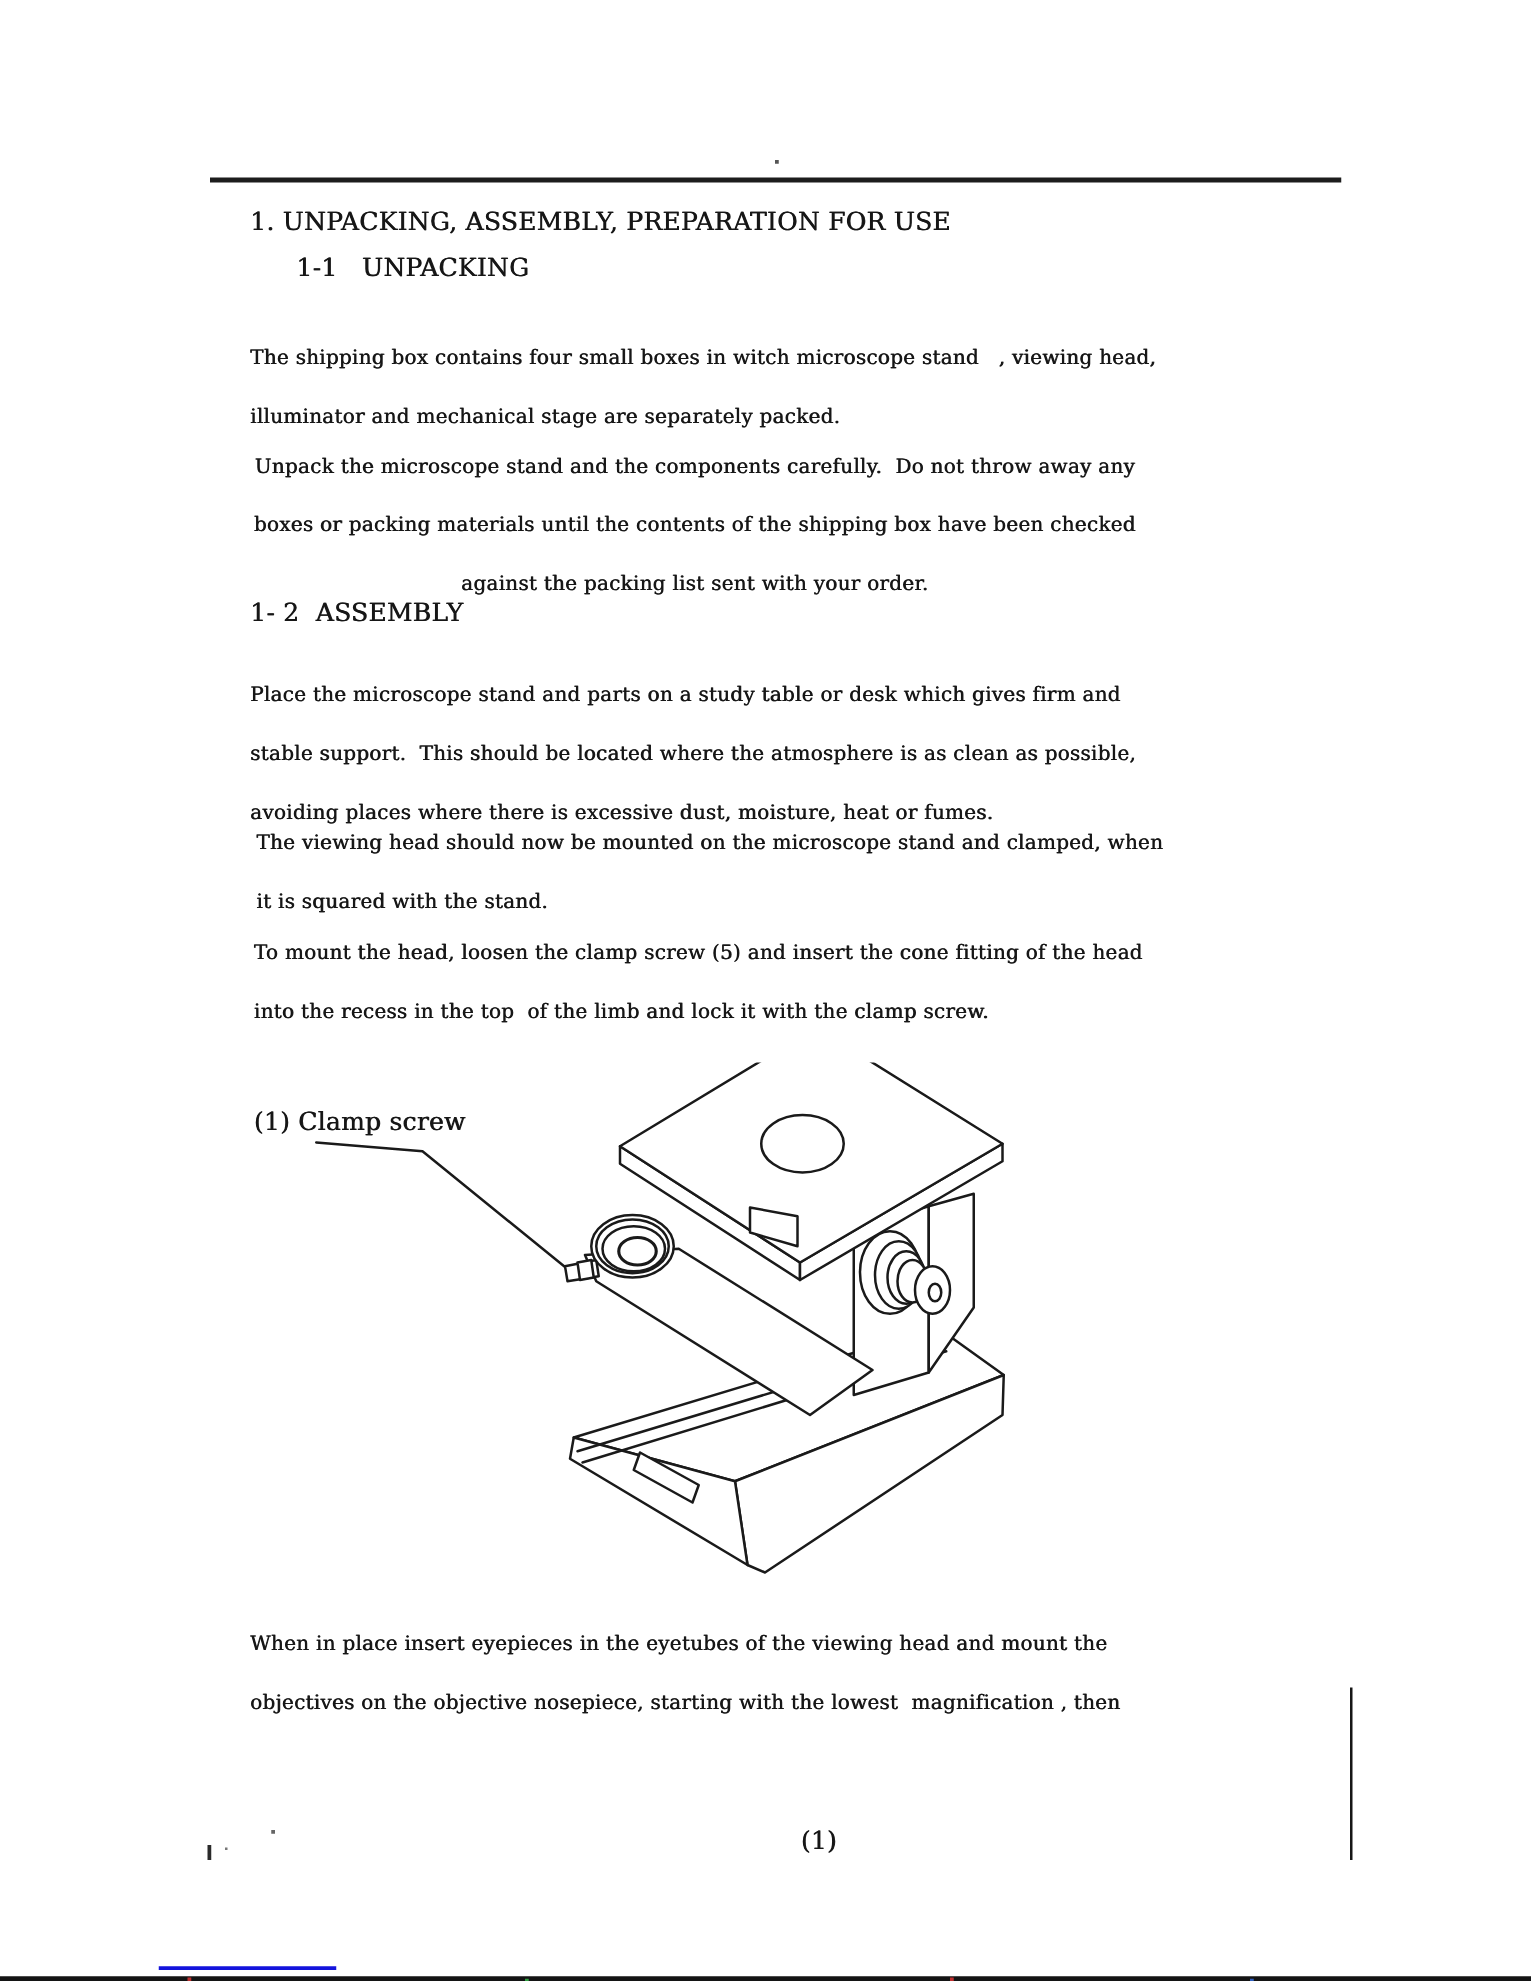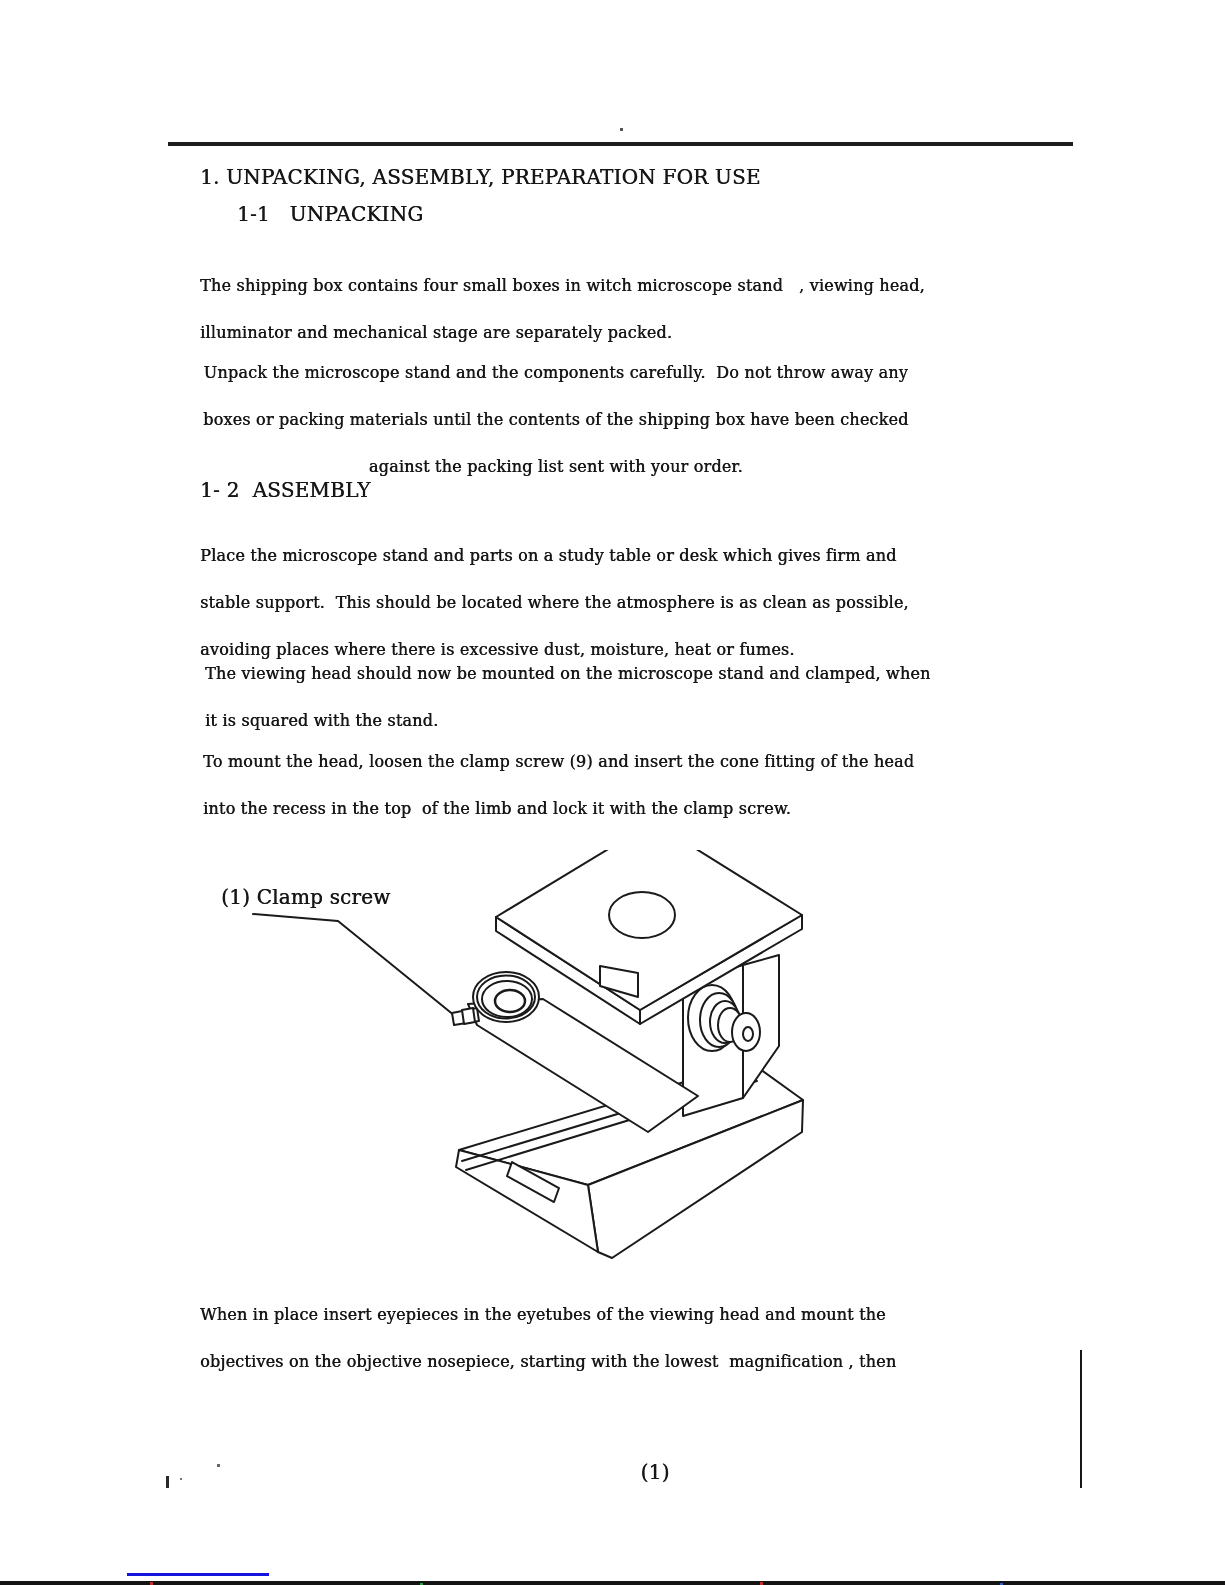--- a/index.html
+++ b/index.html
@@ -57,25 +57,25 @@
     <div class="ln">stable support.  This should be located where the atmosphere is as clean as possible,</div>
     <div class="ln">avoiding places where there is excessive dust, moisture, heat or fumes.</div>
   </div>
 
   <div class="para" style="left:205px; top:650px;">
     <div class="ln">The viewing head should now be mounted on the microscope stand and clamped, when</div>
     <div class="ln">it is squared with the stand.</div>
   </div>
 
   <div class="para" style="left:203px; top:738px;">
-    <div class="ln">To mount the head, loosen the clamp screw (9) and insert the cone fitting of the head</div>
+    <div class="ln">To mount the head, loosen the clamp screw (5) and insert the cone fitting of the head</div>
     <div class="ln">into the recess in the top  of the limb and lock it with the clamp screw.</div>
   </div>
 
-  <div class="txt" id="fig-label" style="left:221px; top:884px; height:26px; line-height:26px;">(1) Clamp screw</div>
+  <div class="txt" id="fig-label" style="left:203px; top:884px; height:26px; line-height:26px;">(1) Clamp screw</div>
 
   <svg style="position:absolute; left:195px; top:850px;" width="665" height="430" viewBox="195 850 665 430" xmlns="http://www.w3.org/2000/svg">
     <g fill="#ffffff" stroke="#1a1a1a" stroke-width="2" stroke-linejoin="round" stroke-linecap="round">
 
       <path d="M253,914 L338,921 L455,1016" fill="none"></path>
 
       <g>
         <path d="M459,1150 L750,1062 L803,1100 L588,1185 Z"></path>
         <path d="M588,1185 L803,1100 L802,1132 L612,1258 L598,1252 Z"></path>
         <path d="M459,1150 L588,1185 L598,1252 L456,1167 Z"></path>

